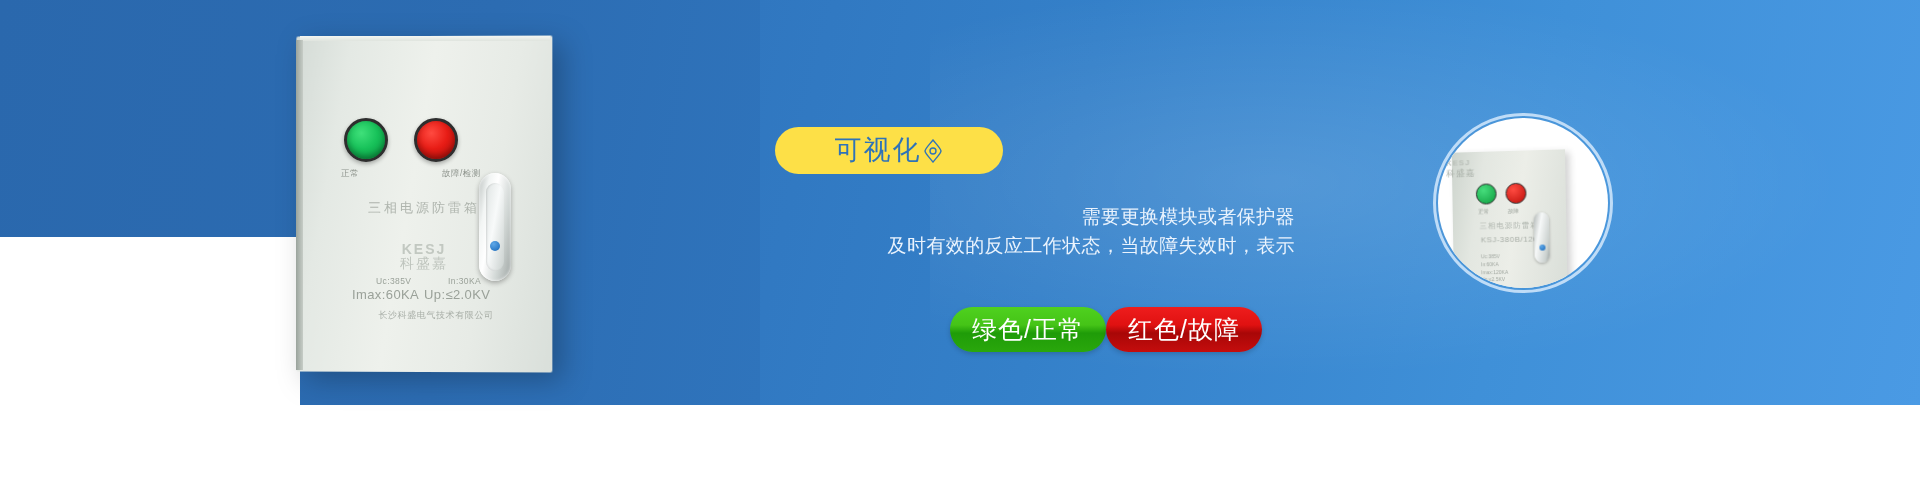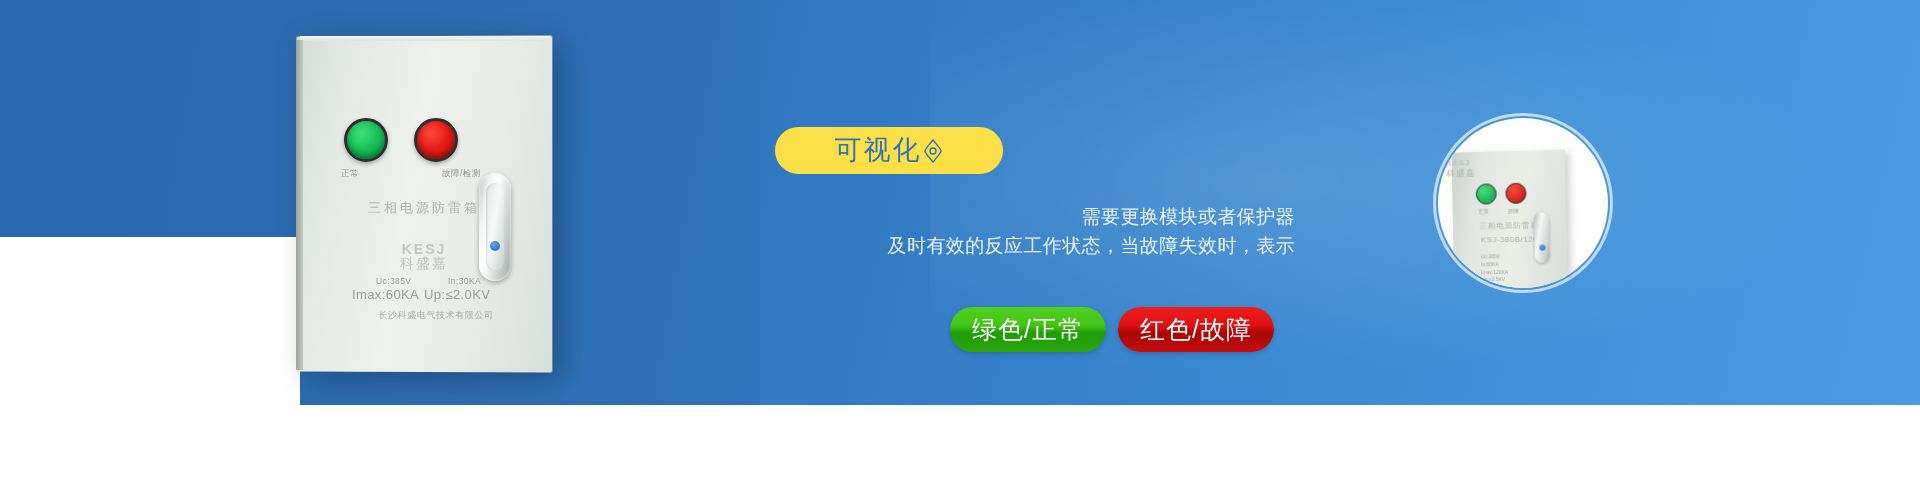--- a/index.html
+++ b/index.html
@@ -125,21 +125,21 @@
   }
   
   .subtitle {
     position:absolute; left:760px; top:202px; width:535px;
     text-align:right; color:#eaf3fd; font-size:19px; line-height:1.55;
     letter-spacing:.4px;
   }
   .subtitle div { white-space:nowrap; }
 
   
-  .badges { position:absolute; left:950px; top:307px; display:flex; gap:12px; }
+  .badges { position:absolute; left:950px; top:307px; display:flex; gap:0; }
   .badge {
     height:45px; border-radius:23px; padding:0 22px;
     display:flex; align-items:center; justify-content:center;
     font-size:25px; color:#ffffff; letter-spacing:1px; white-space:nowrap;
     box-shadow:0 2px 5px rgba(0,0,0,.18);
   }
   .badge-green { background:linear-gradient(180deg,#4fd11f 0%,#45c417 40%,#1f9c08 58%,#2aa70c 100%); }
   .badge-red   { background:linear-gradient(180deg,#ee1d1d 0%,#e01111 40%,#a80707 58%,#c50d0d 100%); }
 
   

